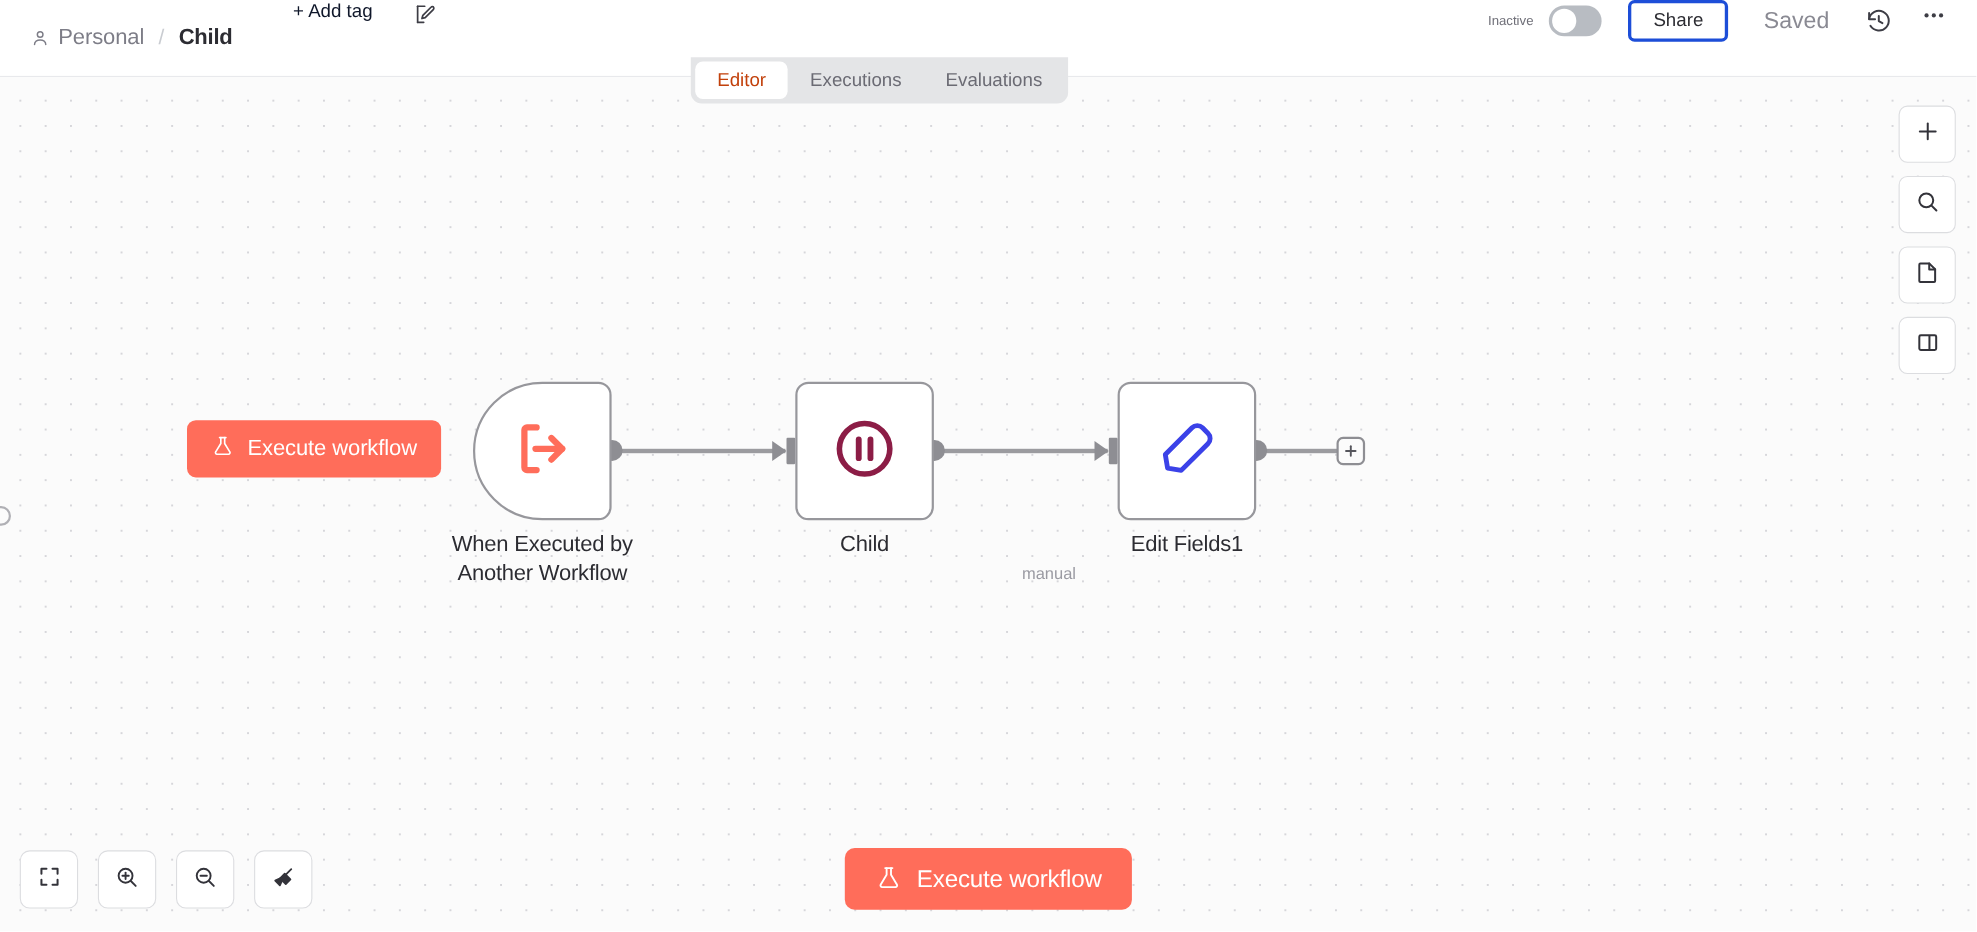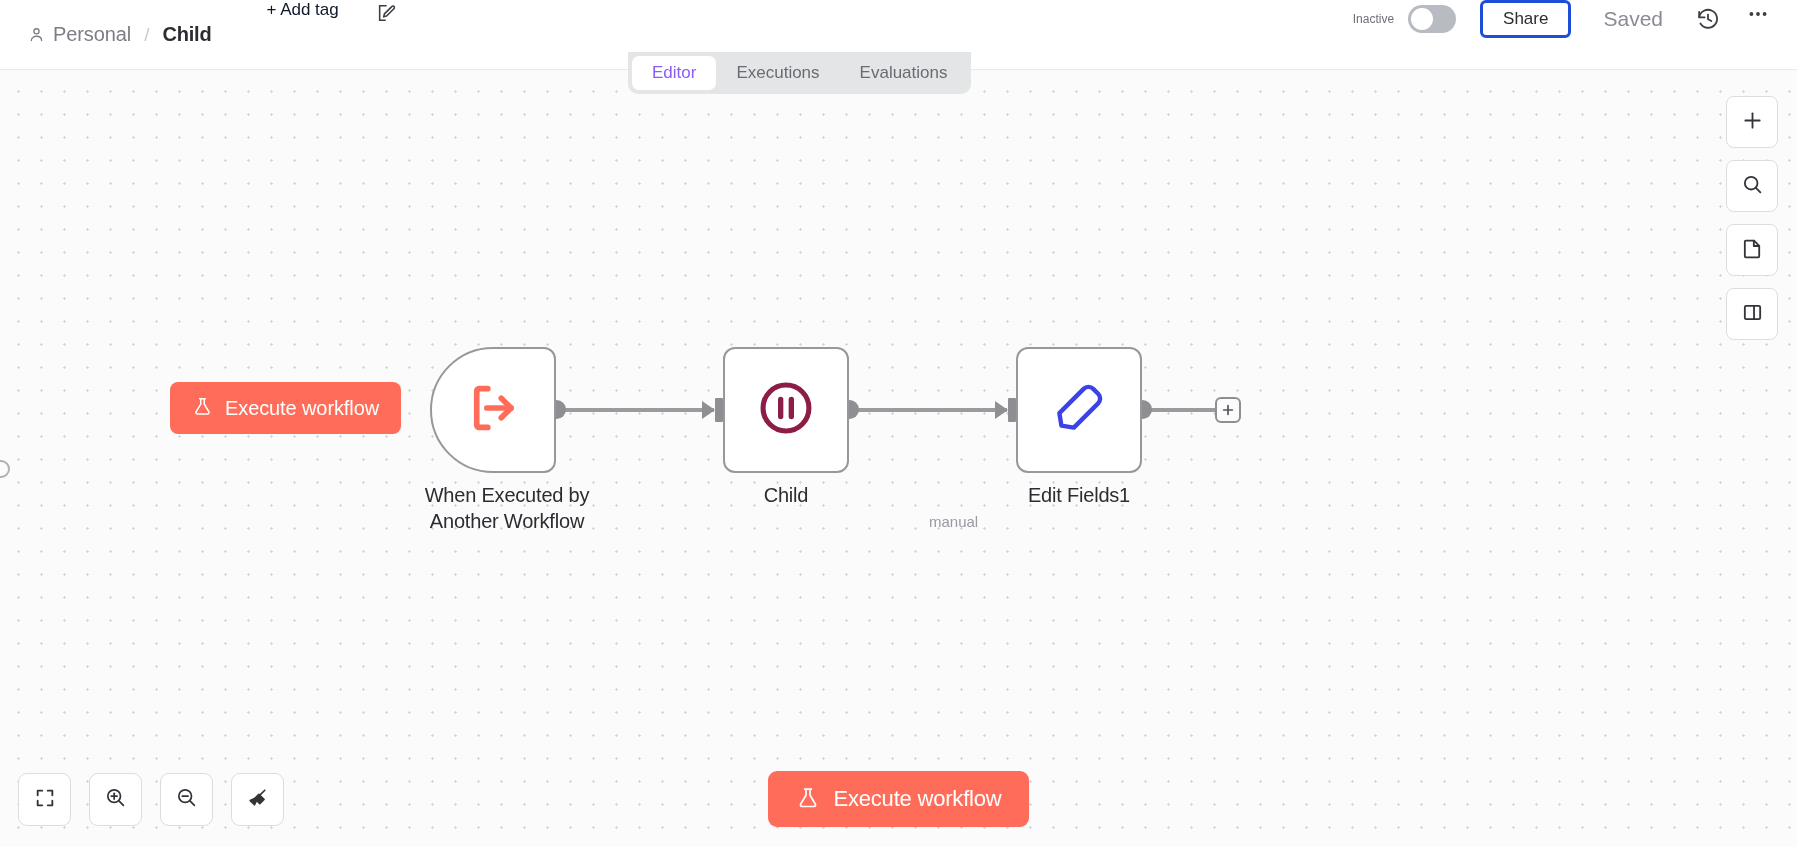--- a/index.html
+++ b/index.html
@@ -168,21 +168,21 @@
     align-items: center;
     justify-content: center;
     font-size: 17px;
     color: #6b6b74;
     border-radius: 7px;
     cursor: pointer;
     white-space: nowrap;
   }
   .tab.active {
     background: #ffffff;
-    color: #8b5cf6;
+    color: #c2410c;
     text-align: right;
   }
 
   
   .canvas {
     position: absolute;
     top: 70px; left: 0;
     width: 1797px;
     height: 777px;
     background-color: #fbfbfb;
@@ -448,21 +448,21 @@
 
     <div class="node trigger" style="left:430px; top:277px;">
       <span>
         <svg width="62" height="62" viewBox="0 0 24 24" fill="none" stroke="#ff6d5a" stroke-width="2.2" stroke-linecap="round" stroke-linejoin="round">
           <path d="M10 4.5H6.6a.9.9 0 0 0-.9.9v13.2c0 .5.4.9.9.9H10"></path>
           <line x1="9.6" y1="12" x2="19" y2="12"></line>
           <polyline points="15.2 8.2 19 12 15.2 15.8"></polyline>
         </svg>
       </span>
     </div>
-    <div class="node-label" style="left:357px; top:412px; width:300px;">When Executed by
+    <div class="node-label" style="left:343px; top:412px; width:300px;">When Executed by
 Another Workflow</div>
 
     <div class="exec-pill" style="left:170px; top:312px;">
       <span>
         <svg width="21" height="21" viewBox="0 0 24 24" fill="none" stroke="#ffffff" stroke-width="1.7" stroke-linecap="round" stroke-linejoin="round">
           <path d="M10 3.2v6.1L4.7 18a1.6 1.6 0 0 0 1.4 2.5h11.8a1.6 1.6 0 0 0 1.4-2.5L14 9.3V3.2"></path>
           <line x1="8.7" y1="3.2" x2="15.3" y2="3.2"></line>
         </svg>
       </span>
       <span class="txt">Execute workflow</span>

